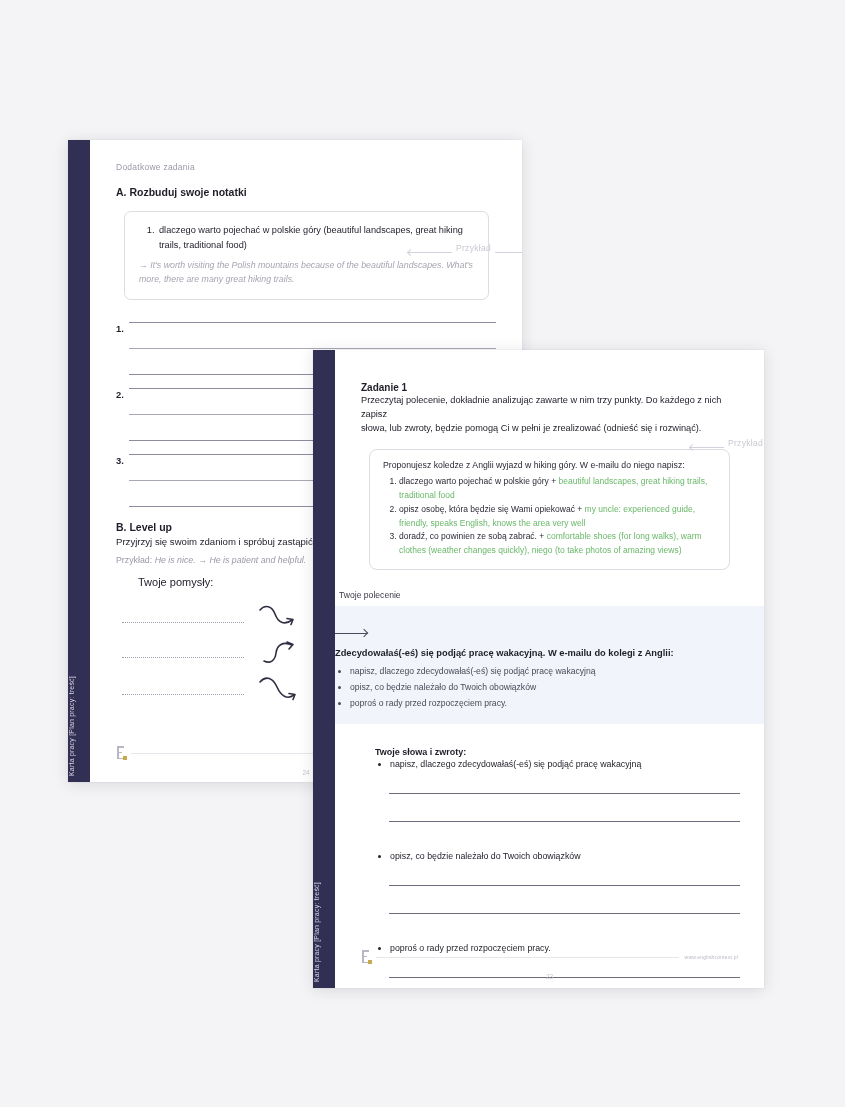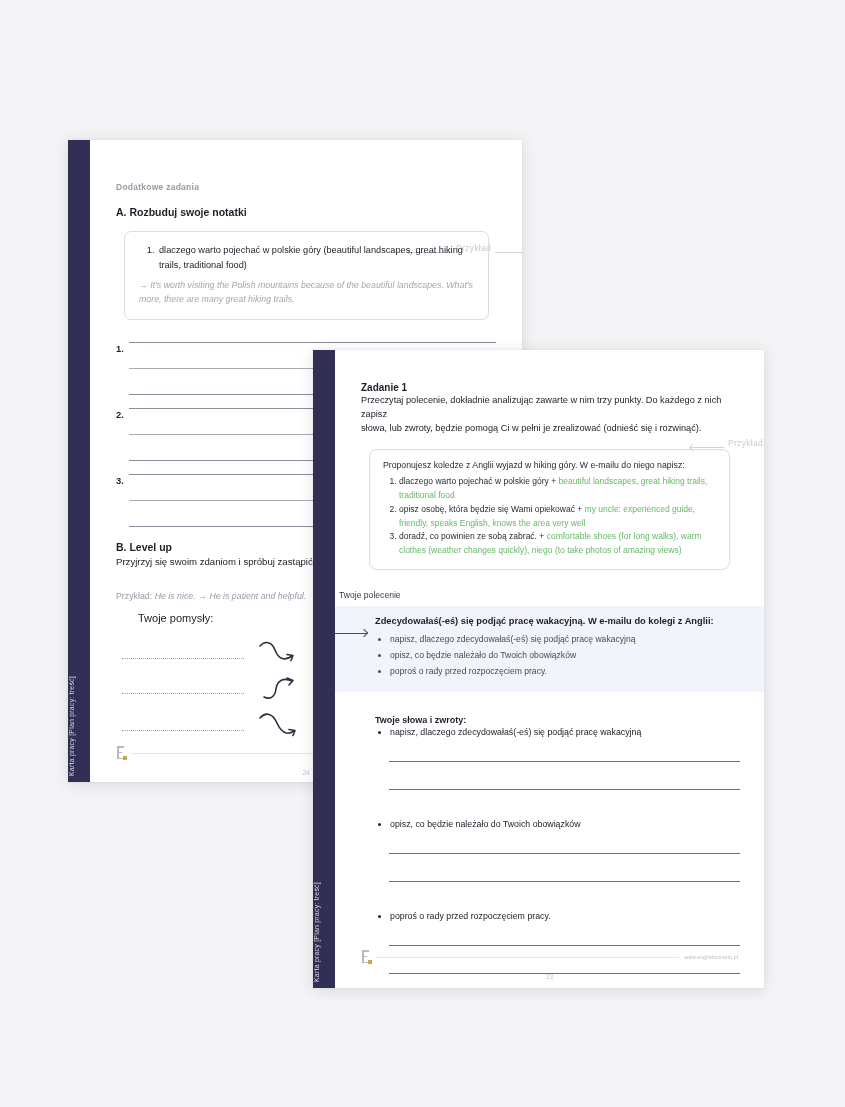--- a/index.html
+++ b/index.html
@@ -264,21 +264,21 @@
 <body>
 
 <div id="stage">
 
   <div class="sheet" id="page-back">
     <div class="spine">
       <div class="spine-label">Karta pracy [Plan pracy: treść]</div>
     </div>
     <div class="sheet-body">
 
-      <div class="pad" style="padding-top:42px;font-weight:bold;">
+      <div class="pad" style="padding-top:22px;">
         <p class="eyebrow">Dodatkowe zadania</p>
       </div>
 
       <div class="pad" style="padding-top:14px;">
         <p class="sec-title">A. Rozbuduj swoje notatki</p>
       </div>
 
       <div class="przyklad" style="left:318px; top:103px;">
         <div class="line" style="width:44px;"></div>
         <div class="lbl" style="margin:0 4px;">Przykład</div>
@@ -323,21 +323,21 @@
             <div class="rule"></div>
             <div class="rule thin"></div>
             <div class="rule" style="margin-bottom:14px;"></div>
           </div>
         </div>
       </div>
 
       <div class="pad">
         <p class="sec-title">B. Level up</p>
         <p class="sec-para">Przyjrzyj się swoim zdaniom i spróbuj zastąpić proste przymiotniki bardziej</p>
-        <p class="small-note" style="margin-top:21px;"><span>Przykład: </span><em>He is nice. → He is patient and helpful.</em></p>
+        <p class="small-note" style="margin-top:5px;"><span>Przykład: </span><em>He is nice. → He is patient and helpful.</em></p>
         <p class="ideas-label" style="margin-top:11px; padding-left:6px;">Twoje pomysły:</p>
       </div>
 
       <div class="pad" style="padding-top:14px;">
         <div style="position:relative; height:96px;">
           <div class="dotline" style="position:absolute; left:6px; top:4px;"></div>
           <div class="dotline" style="position:absolute; left:6px; top:39px;"></div>
           <div class="dotline" style="position:absolute; left:6px; top:76px;"></div>
 
           <svg style="position:absolute; left:142px; top:-13px;" width="42" height="30" viewBox="0 0 42 30" fill="none">
@@ -406,21 +406,21 @@
           </ol>
         </div>
       </div>
 
       <div style="padding:14px 0 4px 4px;">
         <span class="twoje-polecenie">Twoje polecenie</span>
       </div>
 
       <div class="hl-box">
         <div class="arrow-in"></div>
-        <div style="padding-left:40px; padding-right:24px;">
+        <div style="padding-right:24px;margin-top:32px;">
           <p class="hl-title">Zdecydowałaś(-eś) się podjąć pracę wakacyjną. W e-mailu do kolegi z Anglii:</p>
           <ul class="hl-ul">
             <li>napisz, dlaczego zdecydowałaś(-eś) się podjąć pracę wakacyjną</li>
             <li>opisz, co będzie należało do Twoich obowiązków</li>
             <li>poproś o rady przed rozpoczęciem pracy.</li>
           </ul>
         </div>
       </div>
 
       <div class="pad" style="padding-top:23px; padding-left:40px; padding-right:24px;">

